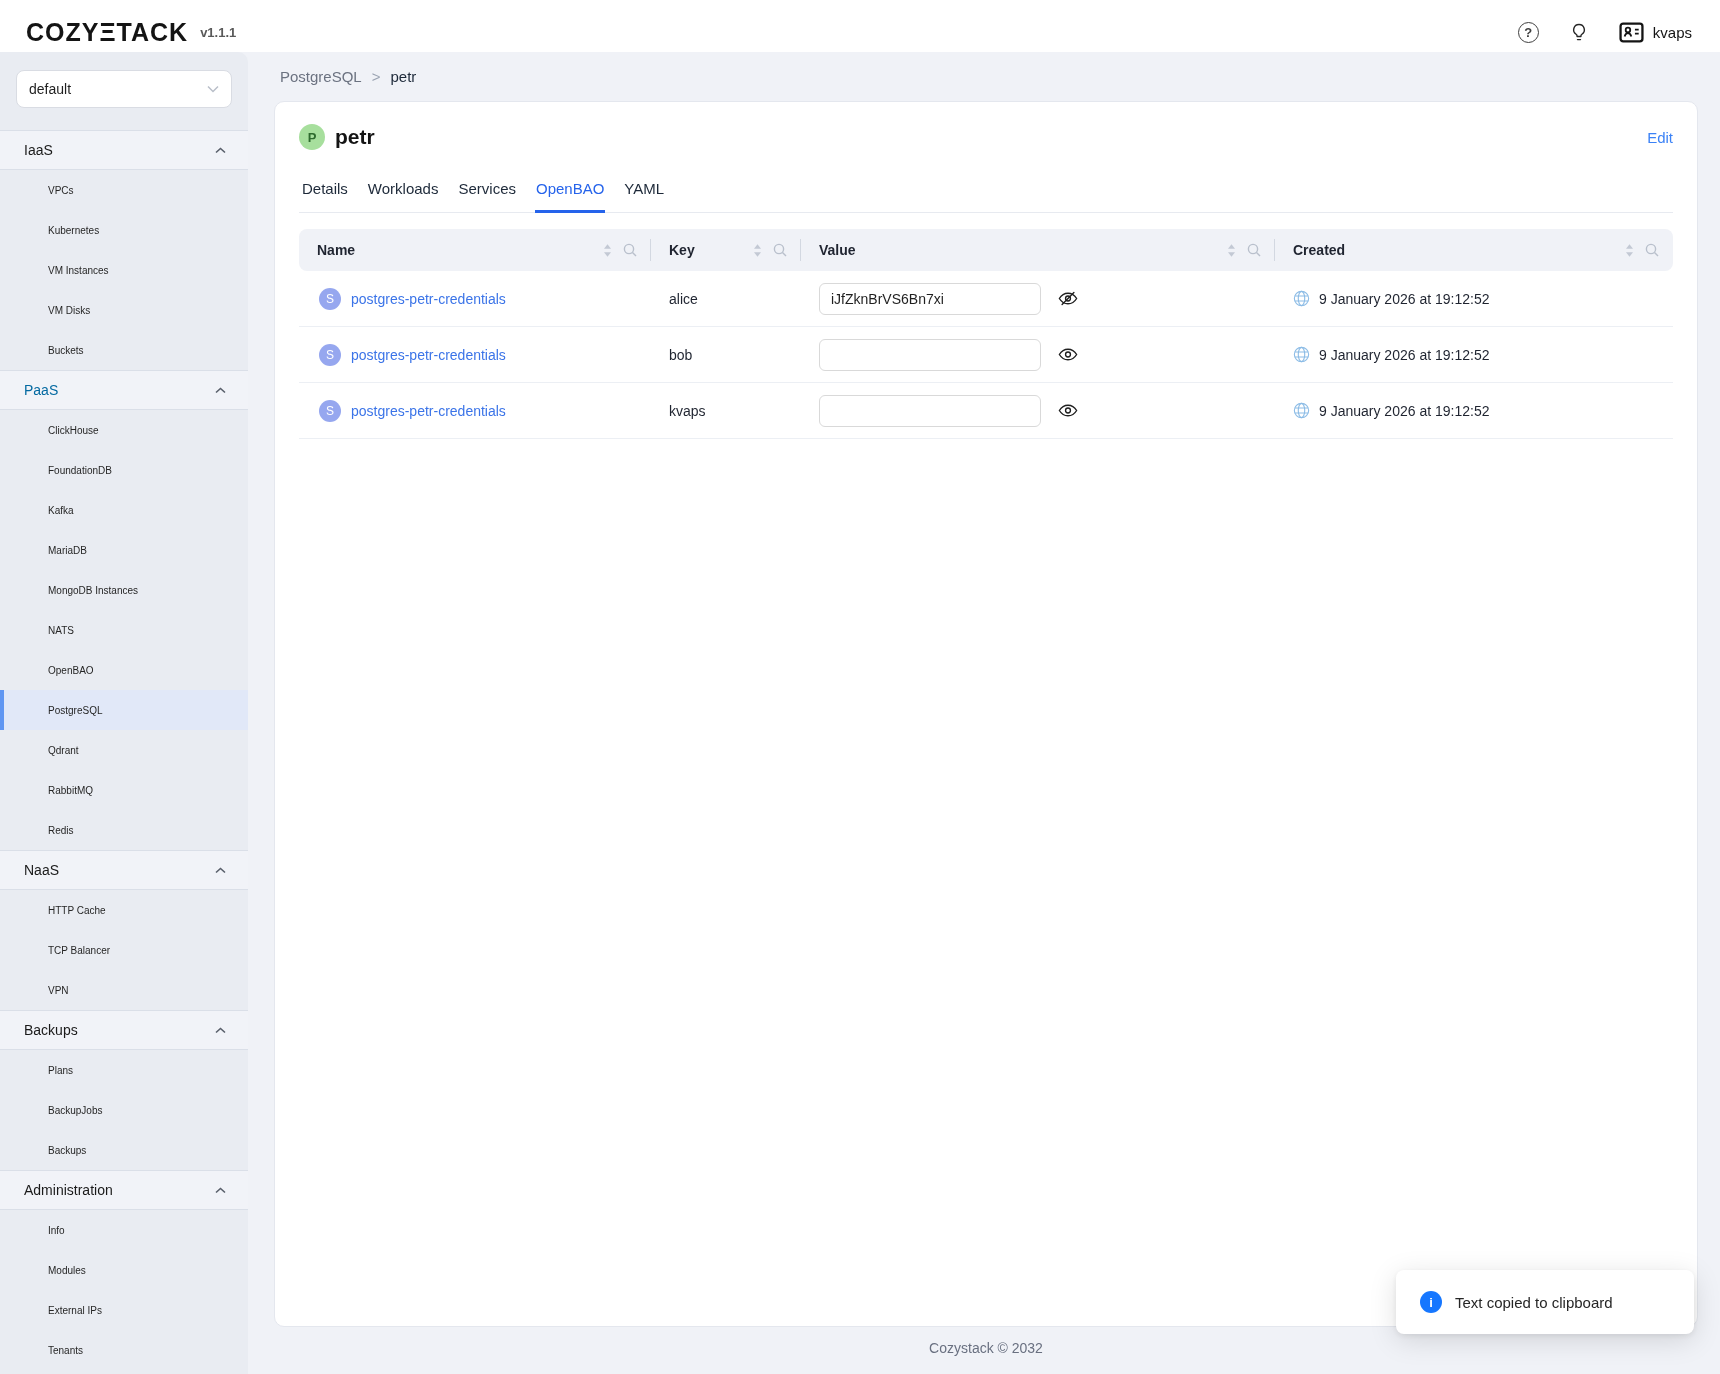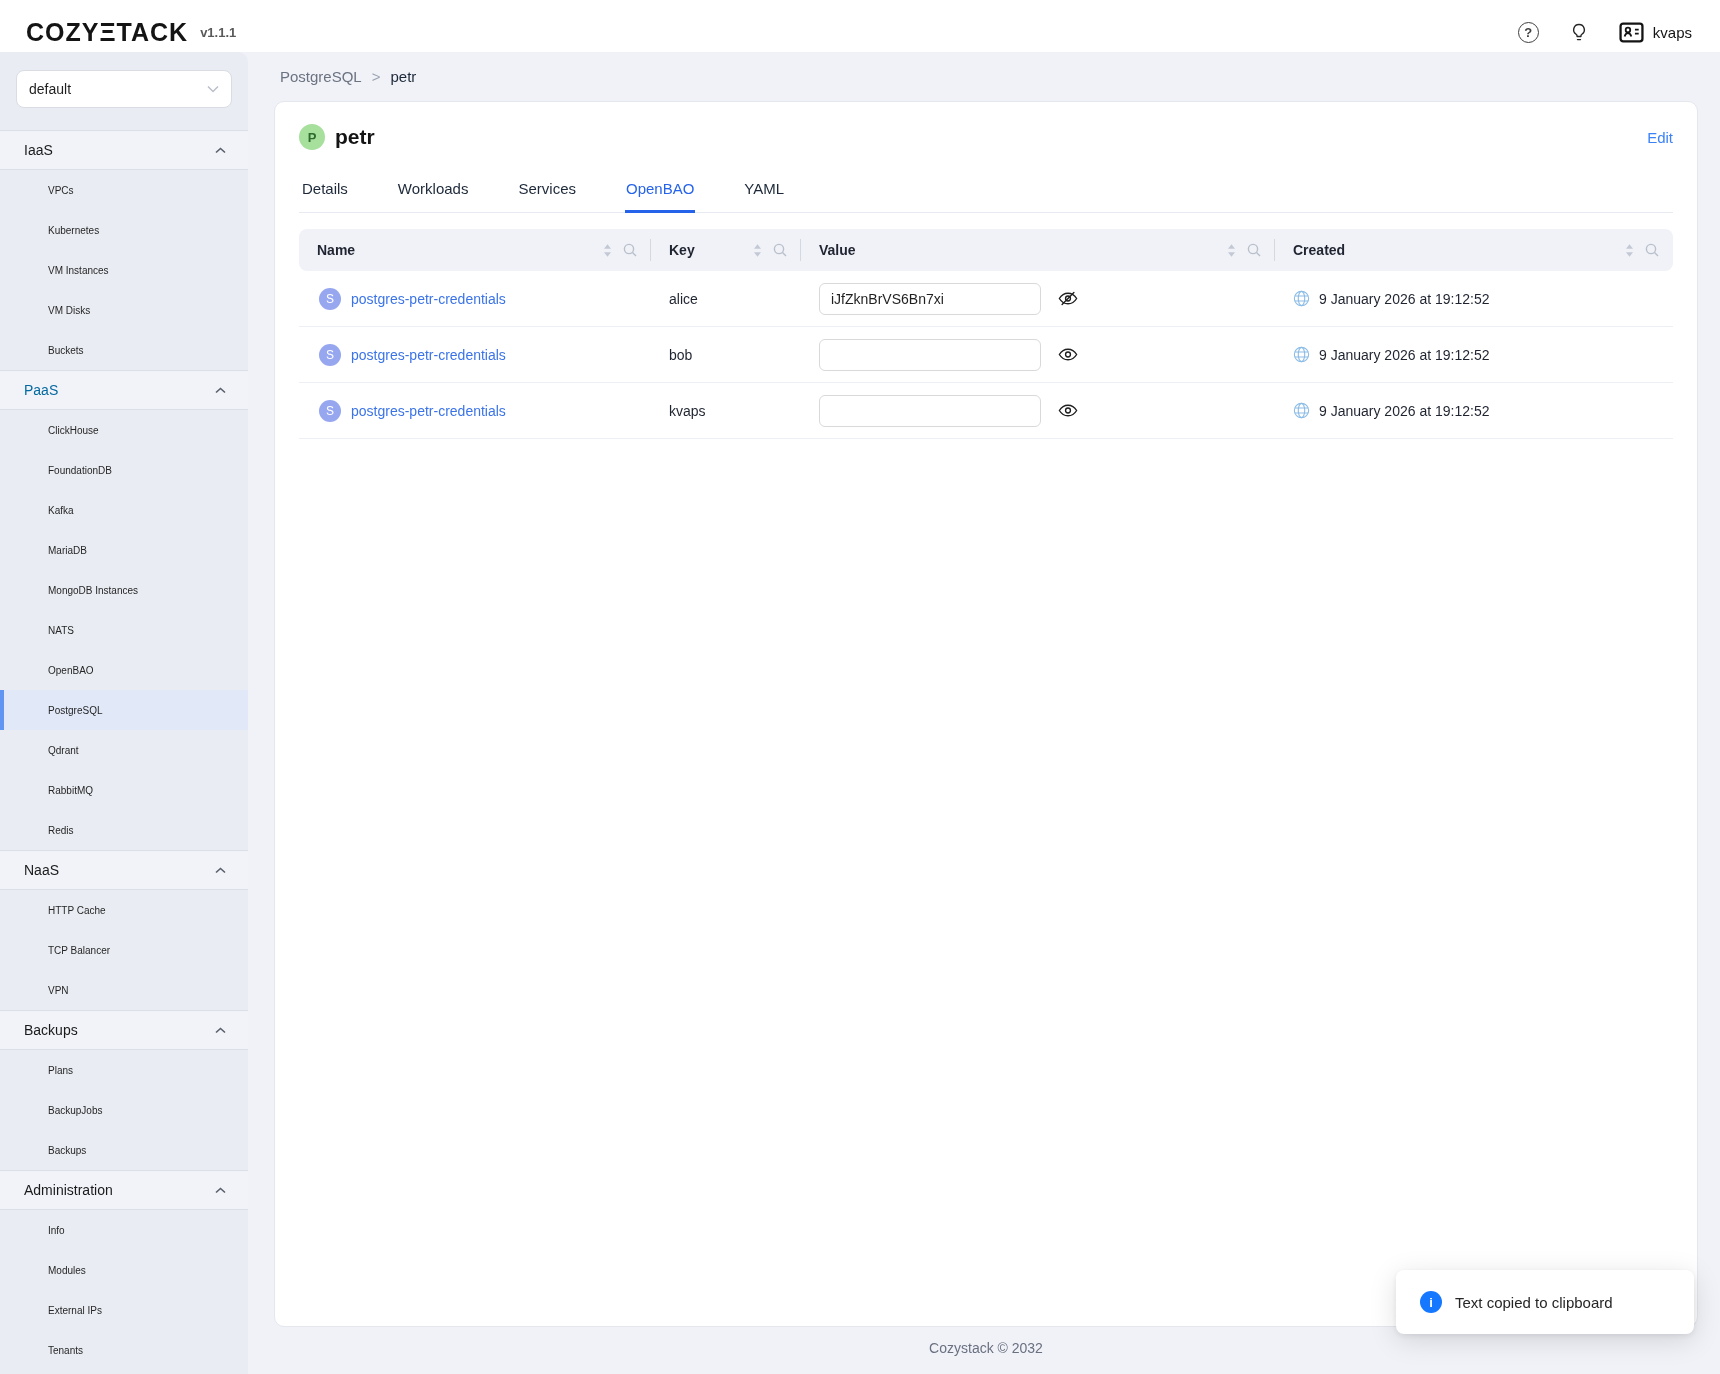--- a/index.html
+++ b/index.html
@@ -43,21 +43,21 @@
 
   .card { margin-top:16px; background:#fff; border:1px solid #e4e7ee; border-radius:10px;
     height:1226px; padding:22px 24px; position:relative; }
 
   .title-row { display:flex; align-items:center; }
   .avatar-p { width:26px; height:26px; border-radius:50%; background:#a7df9d; color:#2e6b2e;
     font-size:13px; font-weight:700; display:flex; align-items:center; justify-content:center; flex:none; }
   .page-title { font-size:21px; font-weight:600; margin:0 0 0 10px; color:#141414; }
   .edit-link { margin-left:auto; color:#3b82f6; font-size:15px; cursor:pointer; text-decoration:none; }
 
-  .tabs { display:flex; gap:48px; margin-top:30px; border-bottom:1px solid #e7eaf0; padding:0 2px; }
+  .tabs { display:flex; gap:18px; margin-top:30px; border-bottom:1px solid #e7eaf0; padding:0 2px; }
   .tab { font-size:15px; color:#1d2939; padding:0 1px 13px; cursor:pointer; border-bottom:3px solid transparent; margin-bottom:-1px; }
   .tab.active { color:#2563eb; border-bottom-color:#2563eb; }
 
   .table { margin-top:16px; }
   .thead, .trow { display:grid; grid-template-columns:352px 150px 474px 1fr; }
   .thead { background:#f0f2f7; border-radius:8px; height:42px; }
   .th { display:flex; align-items:center; padding:0 14px 0 18px; font-weight:700; font-size:14px; color:#1f2430; position:relative; }
   .th:not(:last-child)::after { content:""; position:absolute; right:0; top:10px; bottom:10px; width:1px; background:#d3d8e1; }
   .th-icons { margin-left:auto; display:flex; align-items:center; gap:10px; }
   .th-icons svg { cursor:pointer; display:block; }

